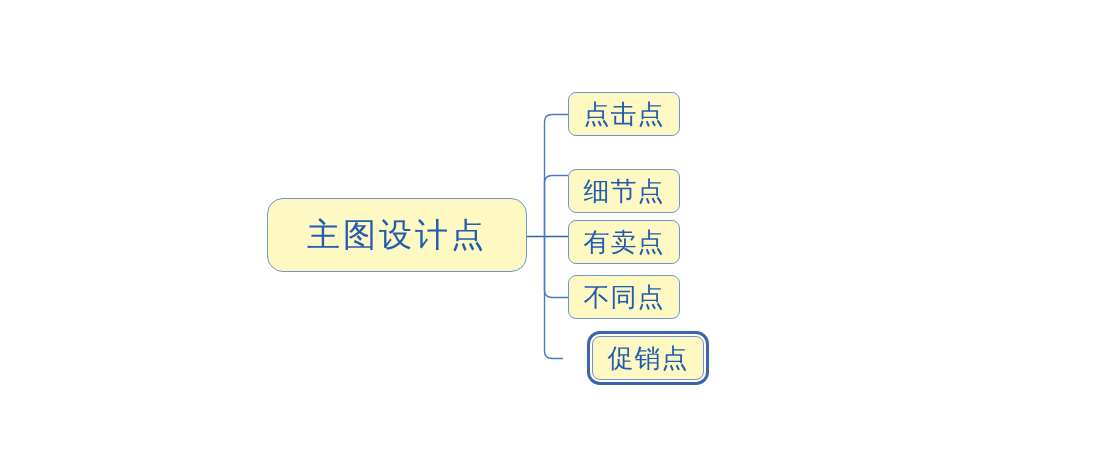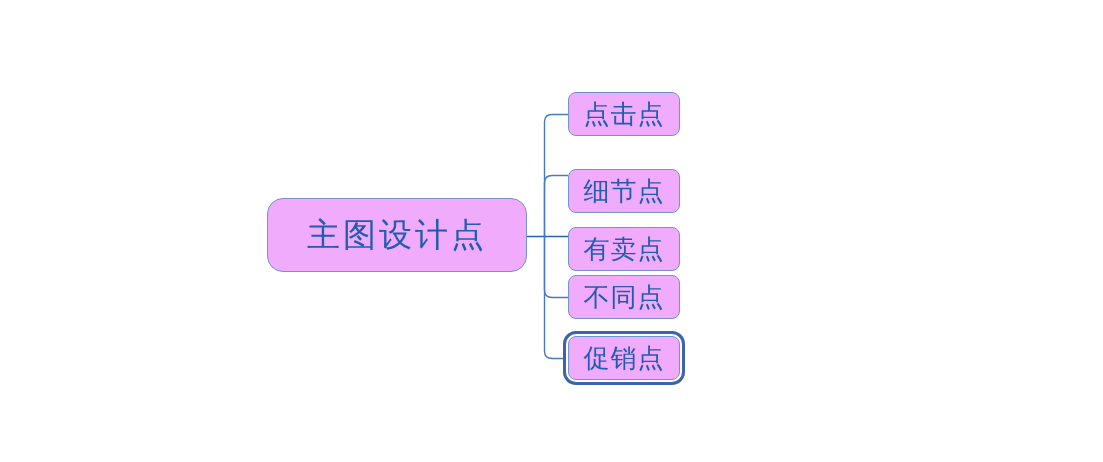--- a/index.html
+++ b/index.html
@@ -19,21 +19,21 @@
     left: 0; top: 0;
     width: 1103px;
     height: 462px;
     pointer-events: none;
   }
   .node {
     position: absolute;
     display: flex;
     align-items: center;
     justify-content: center;
-    background: #f0abfc;
+    background: #fef9c3;
     color: #215cb0;
     cursor: default;
     white-space: nowrap;
   }
   .node.root {
     left: 267px;
     top: 198px;
     width: 260px;
     height: 74px;
     border: 1.5px solid #7195cb;
@@ -45,23 +45,23 @@
     left: 568px;
     width: 112px;
     height: 44px;
     border: 1.3px solid #7195cb;
     border-radius: 8px;
     font-size: 26px;
     letter-spacing: 1px;
   }
   .node.child.c1 { top: 92px; }
   .node.child.c2 { top: 169px; }
-  .node.child.c3 { top: 227px; text-align: center; }
+  .node.child.c3 { top: 220px; text-align: center; }
   .node.child.c4 { top: 275px; }
-  .node.child.c5 { top: 336px; }
+  .node.child.c5 { top: 336px; margin-left: 24px; }
   .node.child.selected {
     box-shadow: 0 0 0 2px #ffffff, 0 0 0 5px #3c64ae;
   }
   .node span { display: inline-block; }
 </style>
 </head>
 <body>
 
 <div class="canvas">
 

